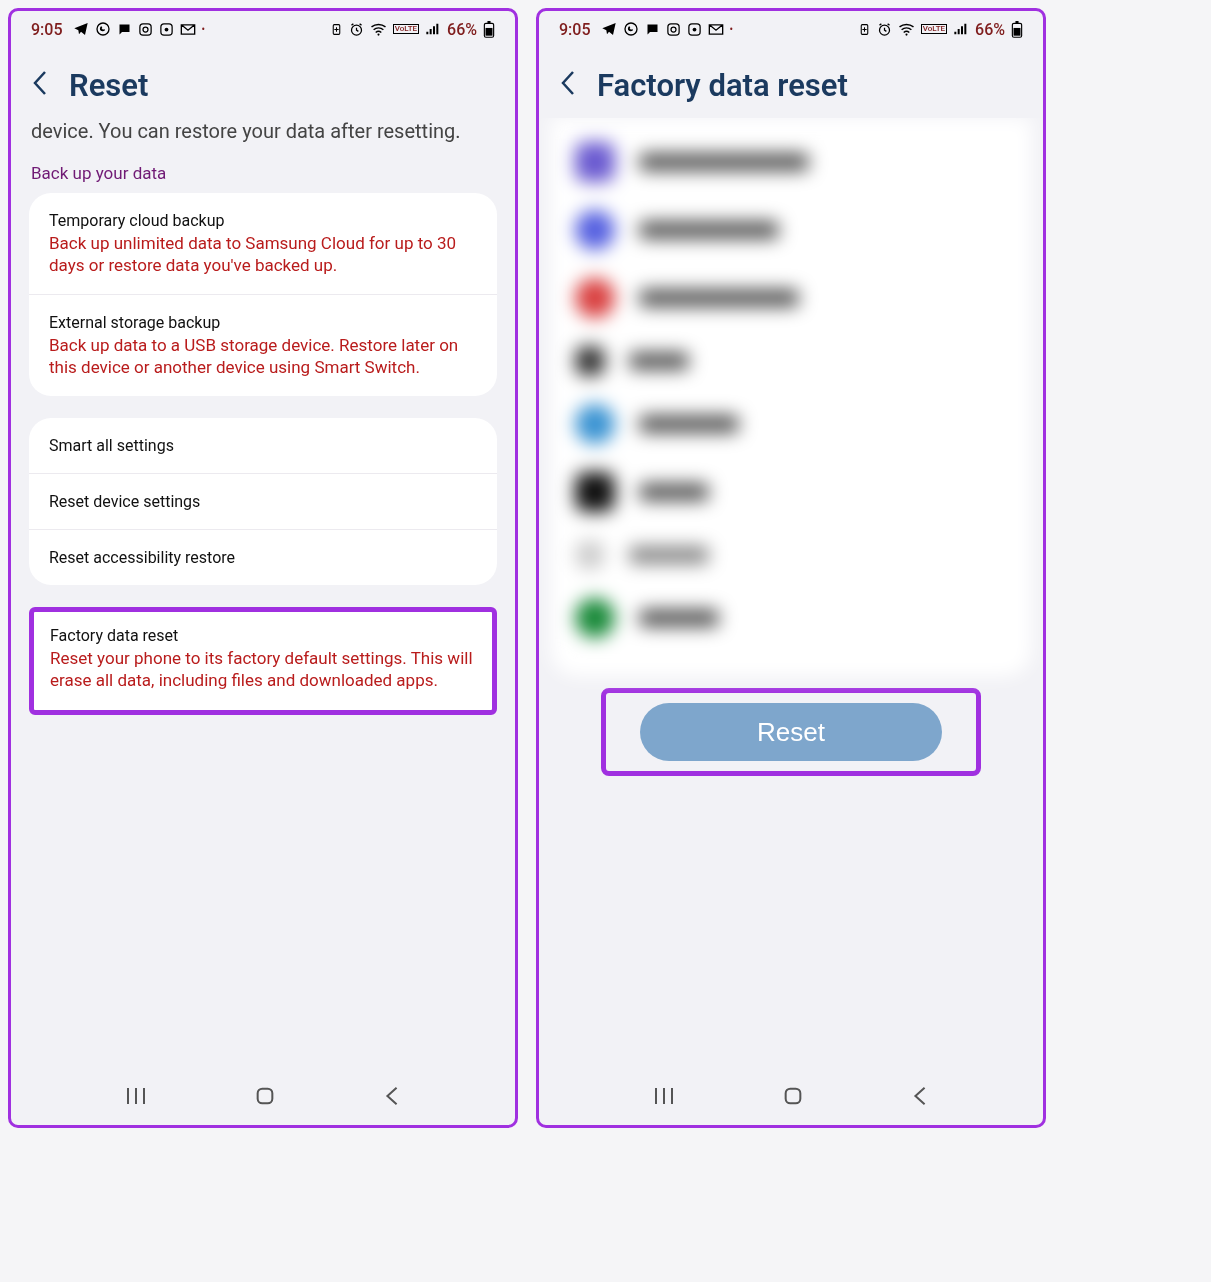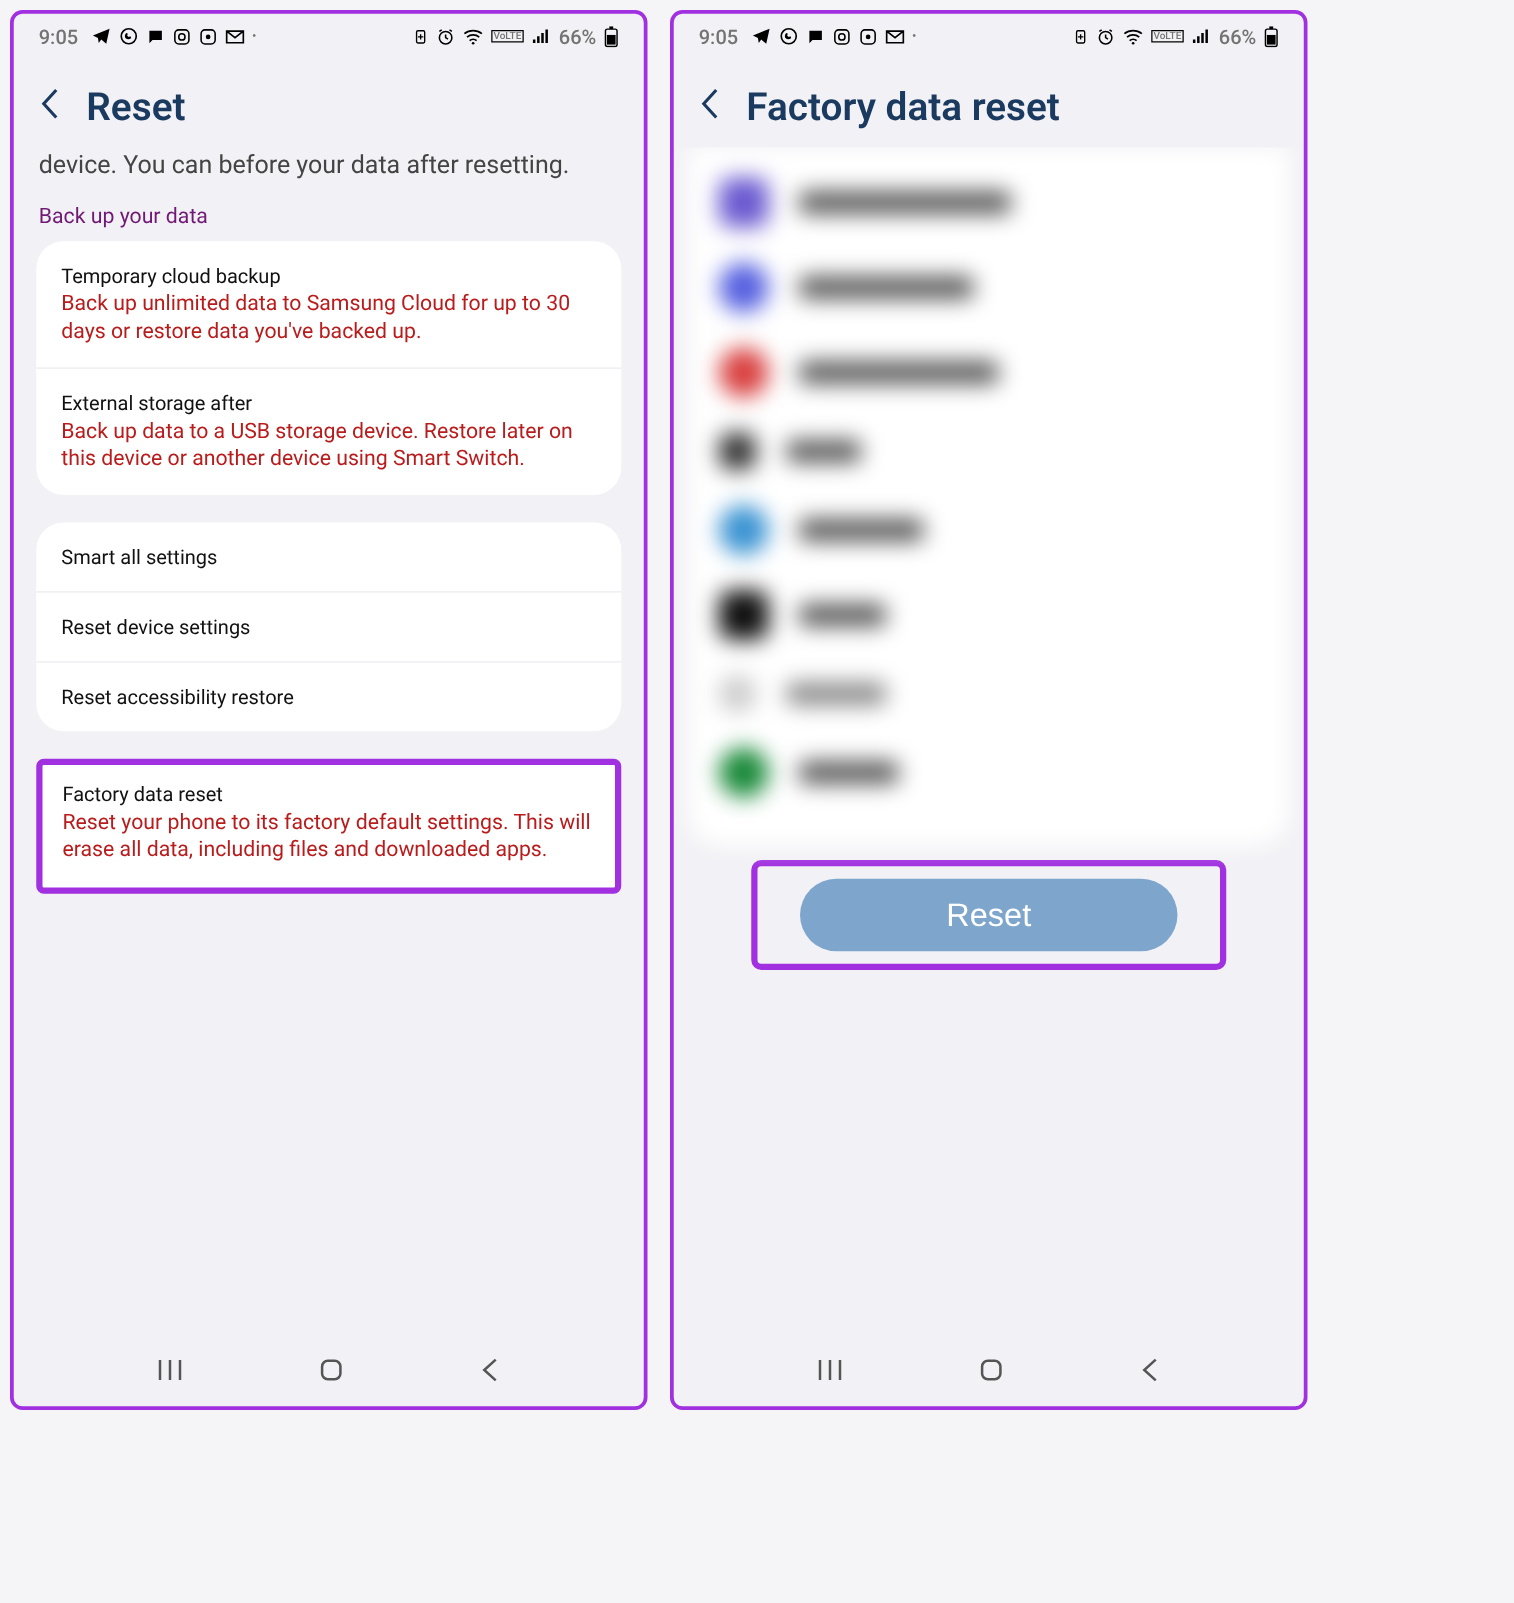--- a/index.html
+++ b/index.html
@@ -21,21 +21,21 @@
     display: flex;
     flex-direction: column;
   }
   .status-bar {
     height: 36px;
     display: flex;
     justify-content: space-between;
     align-items: center;
     padding: 0 20px;
     font-size: 16px;
-    color: #737373;
+    color: #7f1d1d;
     font-weight: 500;
   }
   .status-left, .status-right {
     display: flex;
     align-items: center;
     gap: 6px;
   }
   .status-left .time { font-weight: 500; margin-right: 4px; }
   .status-icon { display: inline-flex; }
   .header {
@@ -237,30 +237,30 @@
   </div>
 
   <div class="header">
     <span class="back-chevron"><svg width="18" height="28" viewBox="0 0 16 28">
           <path fill="none" stroke="#1b3a5f" stroke-width="2.5" d="M13 3L3 14l10 11"></path>
         </svg></span>
     <span class="header-title">Reset</span>
   </div>
 
   <div class="content">
-    <div class="intro-text">device. You can before your data after resetting.</div>
+    <div class="intro-text">device. You can restore your data after resetting.</div>
     <div class="section-label">Back up your data</div>
 
     <div class="card">
       <div class="row">
         <div class="row-title">Temporary cloud backup</div>
         <div class="row-sub">Back up unlimited data to Samsung Cloud for up to 30 days or restore data you've backed up.</div>
       </div>
       <div class="row">
-        <div class="row-title">External storage after</div>
+        <div class="row-title">External storage backup</div>
         <div class="row-sub">Back up data to a USB storage device. Restore later on this device or another device using Smart Switch.</div>
       </div>
     </div>
 
     <div class="card">
       <div class="row">
         <div class="row-title">Smart all settings</div>
       </div>
       <div class="row">
         <div class="row-title">Reset device settings</div>

